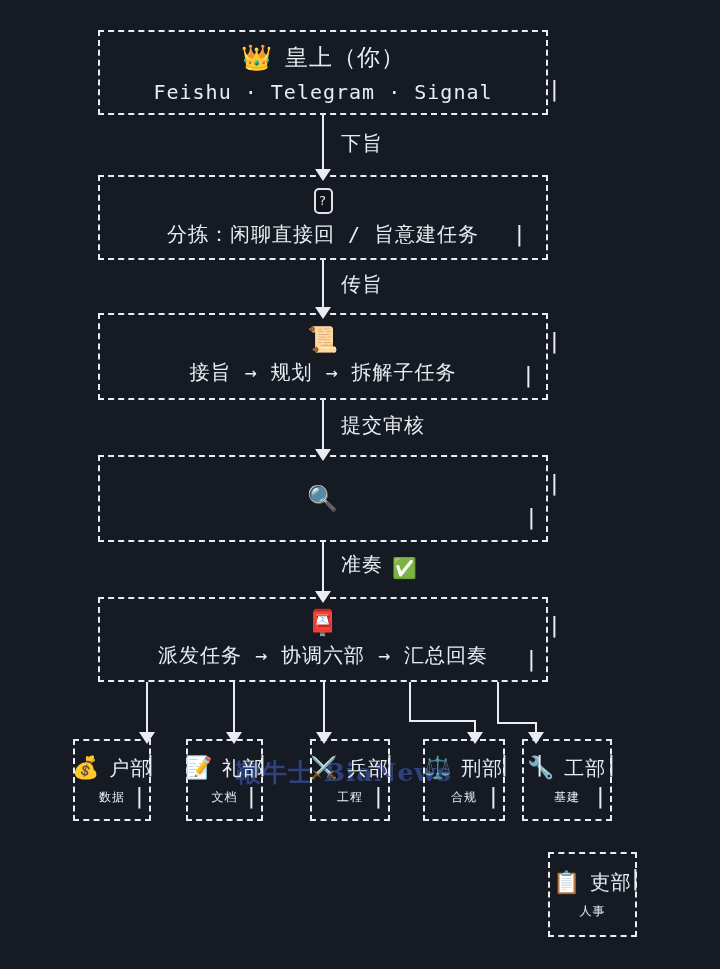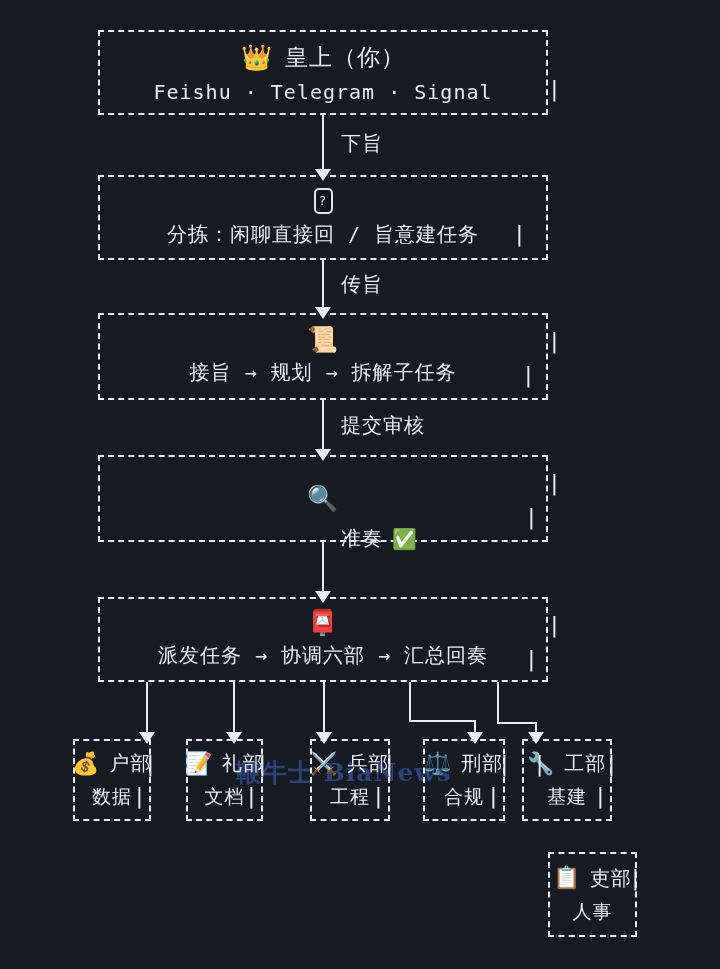--- a/index.html
+++ b/index.html
@@ -10,21 +10,21 @@
   }
   
   .node{
     position:absolute;border:2px dashed #e9edf3;background:transparent;
     display:flex;flex-direction:column;justify-content:center;align-items:center;
     gap:7px;z-index:3;box-sizing:border-box;
   }
   .node .row1{display:flex;align-items:center;gap:12px;font-size:23px;letter-spacing:1px;white-space:nowrap;}
   .node .row2{font-size:20px;letter-spacing:1px;white-space:nowrap;}
   .mini .row1{font-size:20px;gap:8px;}
-  .mini .row2{font-size:19px;}
+  .mini .row2{font-size:12px;}
   .icon{font-style:normal;line-height:1;}
   .node .icon{font-size:25px;}
   .mini .icon{font-size:22px;}
   
   .glyph-box{
     display:inline-flex;width:15px;height:22px;border:2px solid #dfe3e9;border-radius:5px;
     align-items:center;justify-content:center;font-size:13px;color:#dfe3e9;background:#10131a;
   }
   
   .edge-label{
@@ -118,21 +118,21 @@
   </div>
 
   <div class="node" style="left:98px;top:455px;width:450px;height:87px;">
     <div class="row1">
       <span class="icon ic-mag">🔍</span>
     </div>
     <span class="pipe" style="right:-15px;top:15px;">|</span>
     <span class="pipe" style="right:8px;top:49px;">|</span>
   </div>
 
-  <div class="edge-label" style="left:341px;top:525px;">
+  <div class="edge-label" style="left:341px;top:551px;align-items:flex-end;">
     <span>准奏</span>
     <span class="icon ic-check">✅</span>
   </div>
 
   <div class="node" style="left:98px;top:597px;width:450px;height:85px;">
     <div class="row1">
       <span class="icon ic-post">📮</span>
     </div>
     <div class="row2">派发任务 → 协调六部 → 汇总回奏</div>
     <span class="pipe" style="right:-15px;top:15px;">|</span>

